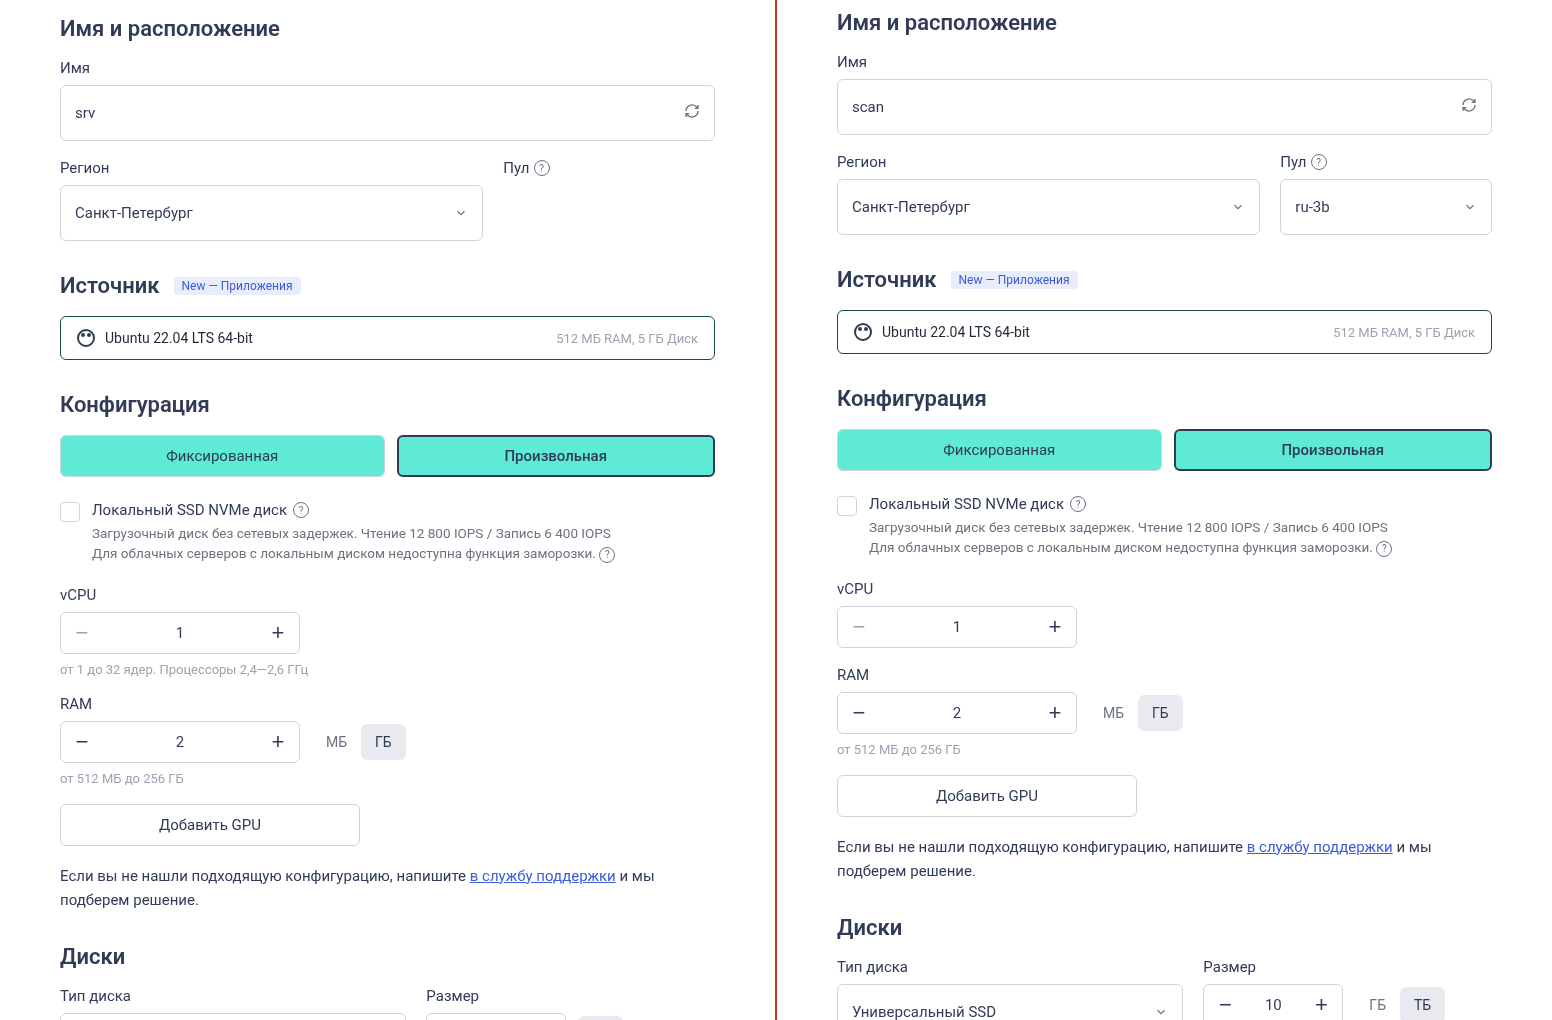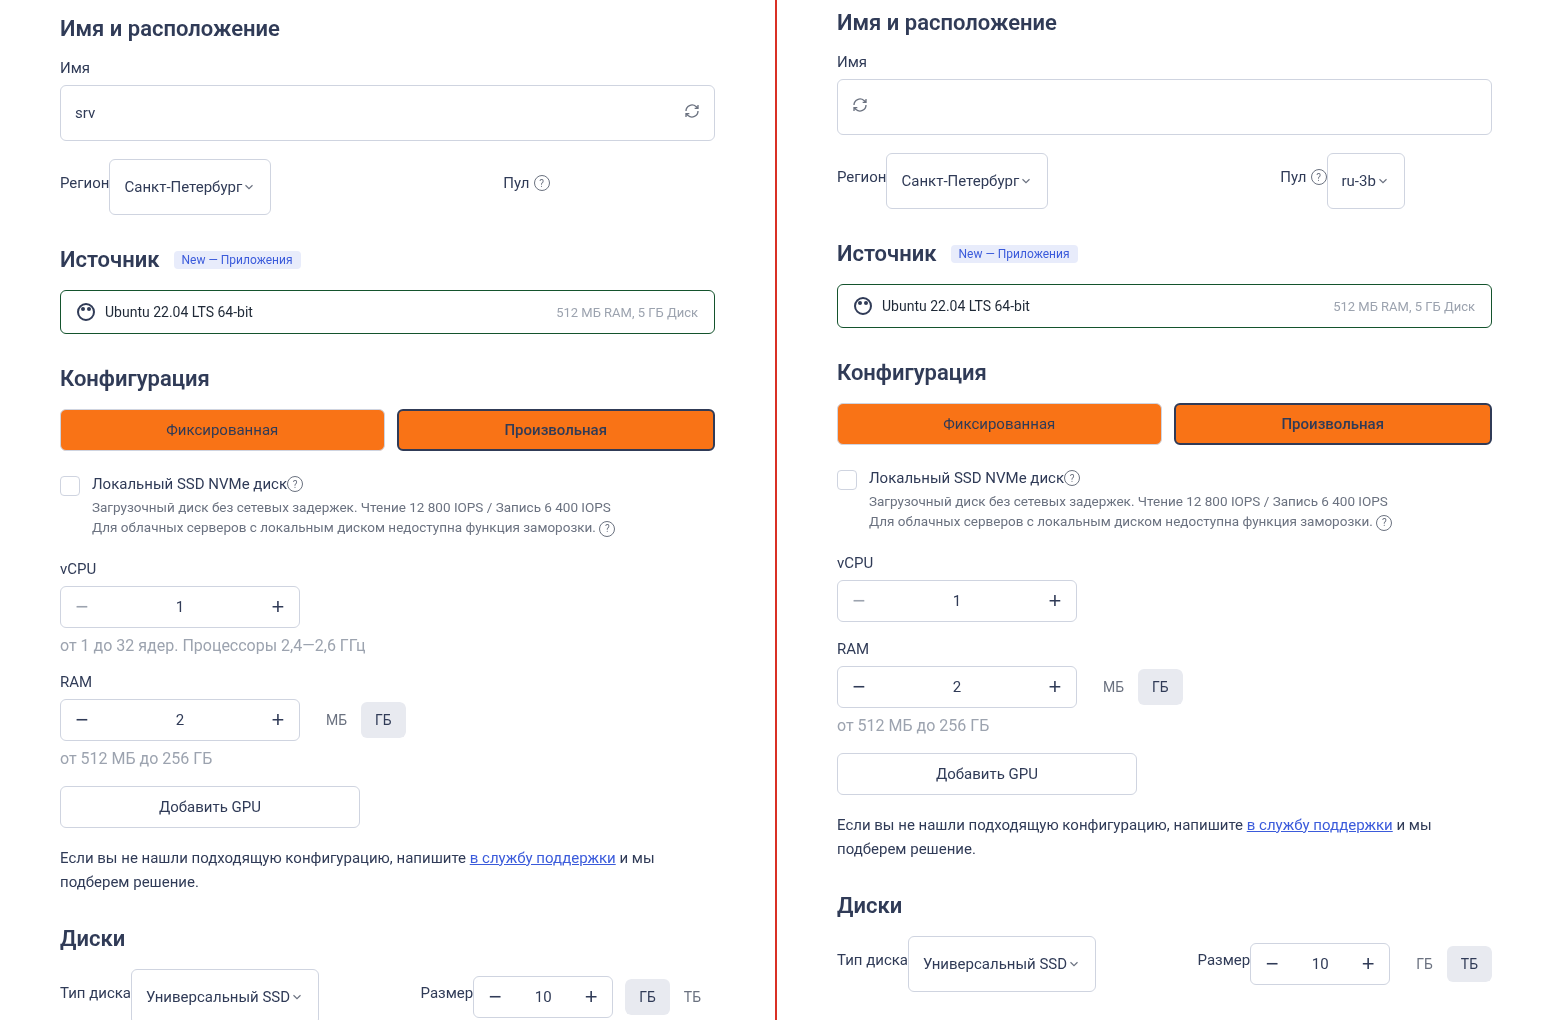--- a/index.html
+++ b/index.html
@@ -4,49 +4,49 @@
 <style>
 * { box-sizing: border-box; margin: 0; padding: 0; }
 body { font-family: -apple-system, BlinkMacSystemFont, "Segoe UI", Roboto, Arial, sans-serif; background: #fff; color: #1f2937; font-size: 14px; width: 1552px; }
 .container { display: flex; }
 .pane { flex: 1; padding: 10px 60px 20px 60px; }
 .pane.left { border-right: 2px solid #d93025; }
 .pane.right .section:first-child h2 { margin-top: 0; }
 h2 { font-size: 22px; font-weight: 600; color: #303b57; margin: 6px 0 18px 0; }
 .label { font-size: 15px; color: #303b57; margin-bottom: 8px; display: flex; align-items: center; gap: 4px; }
 .row { display: flex; gap: 20px; margin-bottom: 18px; }
-.col { display: flex; flex-direction: row; }
+.col { display: flex; flex-direction: column; }
 .input, .select { border: 1px solid #cfd4e0; border-radius: 6px; padding: 10px 14px; font-size: 15px; color: #303b57; background: #fff; display: flex; align-items: center; justify-content: space-between; height: 56px; }
 .input input { border: none; outline: none; font-size: 15px; color: #303b57; flex: 1; font-family: inherit; }
 .select { cursor: pointer; }
 .chevron-down { width: 14px; height: 14px; }
 .chevron-down svg { width: 100%; height: 100%; stroke: #6b7280; stroke-width: 2; fill: none; }
 .refresh-icon svg { width: 16px; height: 16px; stroke: #6b7280; stroke-width: 2; fill: none; }
 .help-icon { display: inline-flex; width: 16px; height: 16px; border: 1.5px solid #6b7280; border-radius: 50%; align-items: center; justify-content: center; font-size: 10px; color: #6b7280; cursor: help; }
 .badge { font-size: 12px; color: #3b5bdb; background: #e8ecfb; border-radius: 4px; padding: 2px 8px; margin-left: 14px; }
 .section { margin-bottom: 32px; }
 .source-box { border: 1px solid #14532d; border-radius: 6px; padding: 12px 16px; display: flex; align-items: center; justify-content: space-between; }
 .source-left { display: flex; align-items: center; gap: 10px; }
 .os-icon { width: 18px; height: 18px; border: 2px solid #303b57; border-radius: 50%; position: relative; }
 .os-icon::after { content: ''; position: absolute; width: 4px; height: 4px; background: #303b57; border-radius: 50%; top: 2px; left: 2px; }
 .os-icon::before { content: ''; position: absolute; width: 4px; height: 4px; background: #303b57; border-radius: 50%; top: 2px; right: 2px; }
 .muted { color: #9ca3af; font-size: 13px; }
 .btn-group { display: flex; gap: 12px; }
-.btn-toggle { flex: 1; border: 1px solid #cfd4e0; border-radius: 6px; padding: 11px 14px; text-align: center; font-size: 15px; color: #303b57; cursor: pointer; background: #f97316; }
+.btn-toggle { flex: 1; border: 1px solid #cfd4e0; border-radius: 6px; padding: 11px 14px; text-align: center; font-size: 15px; color: #303b57; cursor: pointer; background: #5eead4; }
 .btn-toggle.active { border: 2px solid #303b57; font-weight: 500; padding: 10px 10px; }
 .checkbox-row { display: flex; align-items: flex-start; gap: 12px; margin-top: 24px; }
 .checkbox { width: 20px; height: 20px; border: 1.5px solid #cfd4e0; border-radius: 4px; flex-shrink: 0; cursor: pointer; margin-top: 1px; }
-.cb-body .cb-title { display: flex; align-items: center; color: #303b57; font-size: 15px; margin-bottom: 4px; }
+.cb-body .cb-title { display: flex; align-items: center; gap: 6px; color: #303b57; font-size: 15px; margin-bottom: 4px; }
 .cb-body .cb-desc { color: #6b7280; font-size: 13.5px; line-height: 1.5; }
 .cb-desc .inline { display: inline-flex; vertical-align: middle; }
 .stepper { display: flex; border: 1px solid #cfd4e0; border-radius: 6px; width: 240px; height: 42px; align-items: center; }
 .stepper button { background: none; border: none; width: 42px; height: 100%; font-size: 22px; color: #9ca3af; cursor: pointer; font-weight: 300; display:flex; align-items:center; justify-content:center; }
 .stepper button.enabled { color: #303b57; }
 .stepper span { flex: 1; text-align: center; font-size: 15px; color: #303b57; }
-.hint { color: #9ca3af; font-size: 16px; margin-top: 8px; }
+.hint { color: #9ca3af; font-size: 13px; margin-top: 8px; }
 .stepper-row { display: flex; gap: 12px; align-items: center; }
 .unit-toggle { display: flex; border-radius: 6px; overflow: hidden; }
 .unit-toggle div { padding: 10px 14px; font-size: 14px; color: #6b7280; cursor: pointer; }
 .unit-toggle div.active { background: #e8eaf0; color: #303b57; border-radius: 6px; }
 .btn-outline { display: block; width: 300px; border: 1px solid #cfd4e0; border-radius: 6px; padding: 11px 14px; text-align: center; font-size: 15px; color: #303b57; cursor: pointer; background: #fff; }
 .support-text { color: #303b57; font-size: 15px; line-height: 1.6; }
 .support-text a { color: #3b5bdb; text-decoration: underline; }
 .field-block { margin-bottom: 18px; }
 .source-title-row { display:flex; align-items:center; margin-bottom:18px; }
 </style>
@@ -178,20 +178,21 @@
       </div>
     </div>
   </div>
 
   <div class="pane right">
     <div class="section">
       <h2>Имя и расположение</h2>
       <div class="field-block">
         <div class="label">Имя</div>
         <div class="input">
+          <input value="scan" style="">
           <span class="refresh-icon"><svg viewBox="0 0 24 24">
                 <path d="M3 12a9 9 0 0 1 15-6.7L21 8M21 3v5h-5M21 12a9 9 0 0 1-15 6.7L3 16M3 21v-5h5"></path>
               </svg></span>
         </div>
       </div>
       <div class="row">
         <div class="col" style="flex:1.2">
           <div class="label">Регион</div>
           <div class="select">
             <span>Санкт-Петербург</span>

